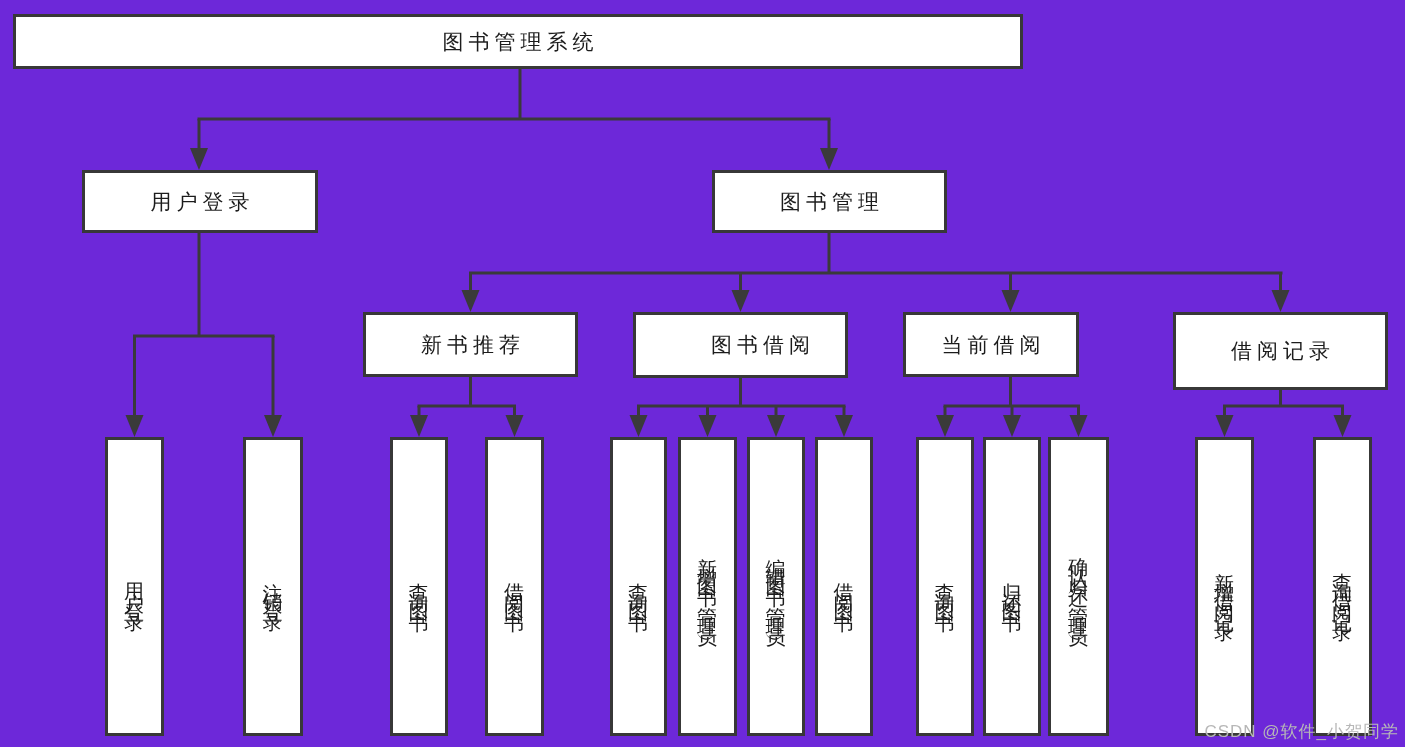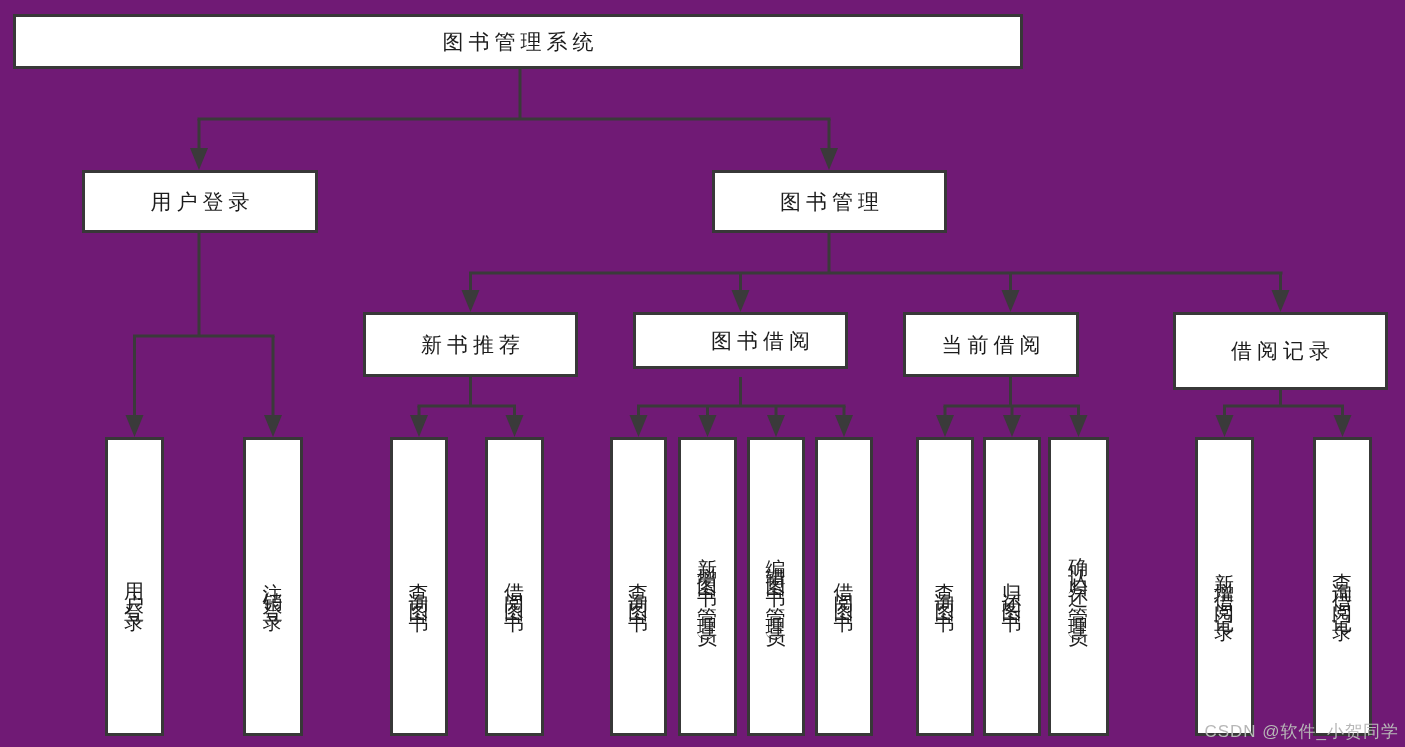--- a/index.html
+++ b/index.html
@@ -1,20 +1,20 @@
 <!DOCTYPE html>
 <html><head>
 <meta charset="utf-8">
 <style>
   html, body { margin: 0; padding: 0; background: #ffffff; }
   .canvas {
     position: relative;
     width: 1405px;
     height: 747px;
-    background: #701a75;
+    background: #6d28d9;
     overflow: hidden;
     font-family: "Liberation Sans", "DejaVu Sans", sans-serif;
   }
   .connectors { position: absolute; left: 0; top: 0; }
   .box {
     position: absolute;
     box-sizing: border-box;
     border: 3px solid #383838;
     background: #ffffff;
     display: flex;
@@ -136,21 +136,21 @@
   <div class="box" style="left:82px; top:170px; width:236px; height:63px;">
     <span class="hlabel">用户登录</span>
   </div>
   <div class="box" style="left:712px; top:170px; width:235px; height:63px;">
     <span class="hlabel">图书管理</span>
   </div>
 
   <div class="box" style="left:363px; top:312px; width:215px; height:65px;">
     <span class="hlabel">新书推荐</span>
   </div>
-  <div class="box" style="left:633px; top:312px; width:215px; height:57px;padding-left:40px;">
+  <div class="box" style="left:633px; top:312px; width:215px; height:66px;padding-left:40px;">
     <span class="hlabel">图书借阅</span>
   </div>
   <div class="box" style="left:903px; top:312px; width:176px; height:65px;">
     <span class="hlabel">当前借阅</span>
   </div>
   <div class="box" style="left:1173px; top:312px; width:215px; height:78px;">
     <span class="hlabel">借阅记录</span>
   </div>
 
   <div class="box" style="left:105px; top:437px; width:59px; height:299px;">

